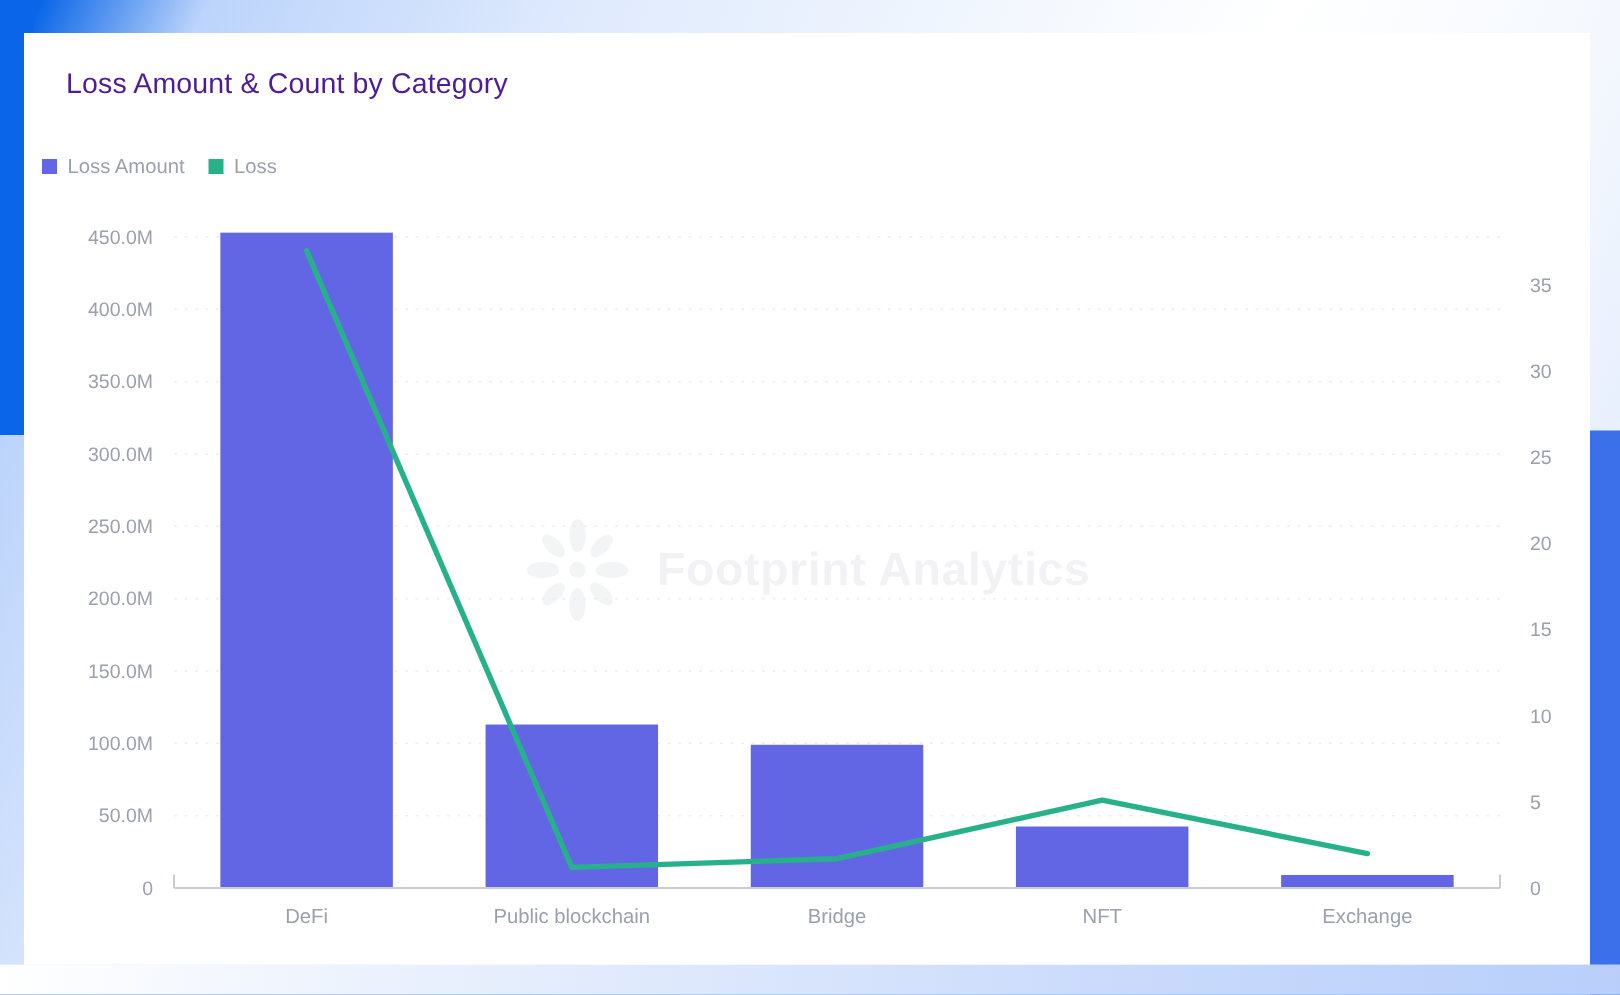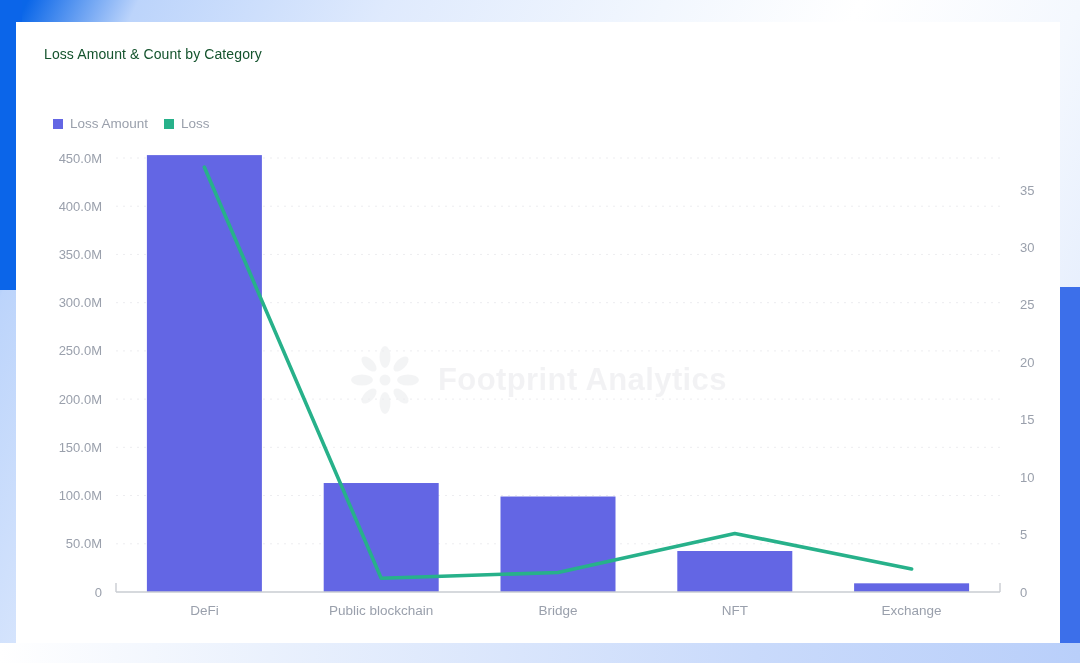--- a/index.html
+++ b/index.html
@@ -58,35 +58,34 @@
     width: 1044px;
     height: 621px;
     background: #ffffff;
     box-sizing: border-box;
   }
 
   #chart-title {
     position: absolute;
     left: 28px;
     top: 24px;
-    font-size: 14px;
-    color: #14532d;
+    font-size: 19px;
+    color: #4c1d95;
     letter-spacing: 0.1px;
     white-space: nowrap;
   }
 
   
   #legend {
     position: absolute;
-    left: 37px;
+    left: 12px;
     top: 81px;
     display: flex;
     align-items: center;
     gap: 16px;
-    margin-top: 13px;
   }
   .legend-item {
     display: flex;
     align-items: center;
     gap: 7px;
   }
   .legend-swatch {
     width: 10px;
     height: 10px;
     display: inline-block;

